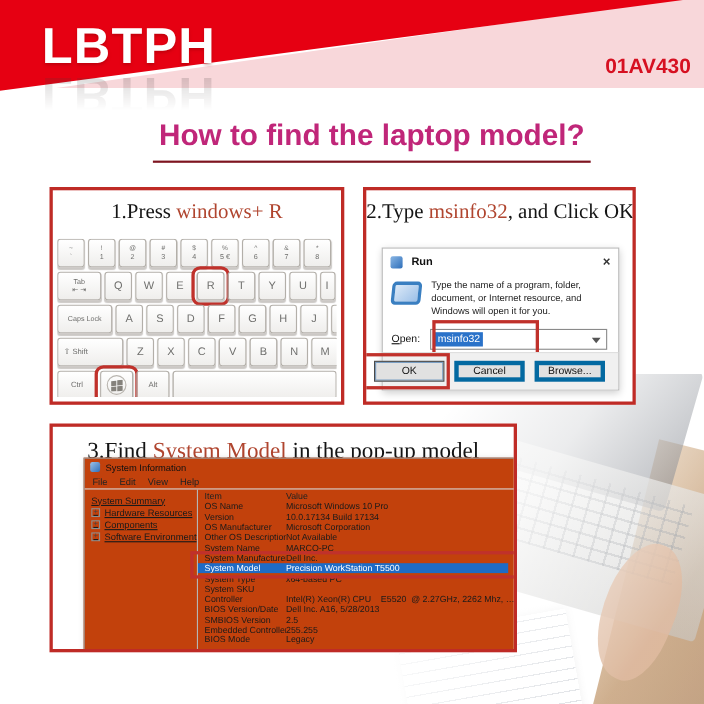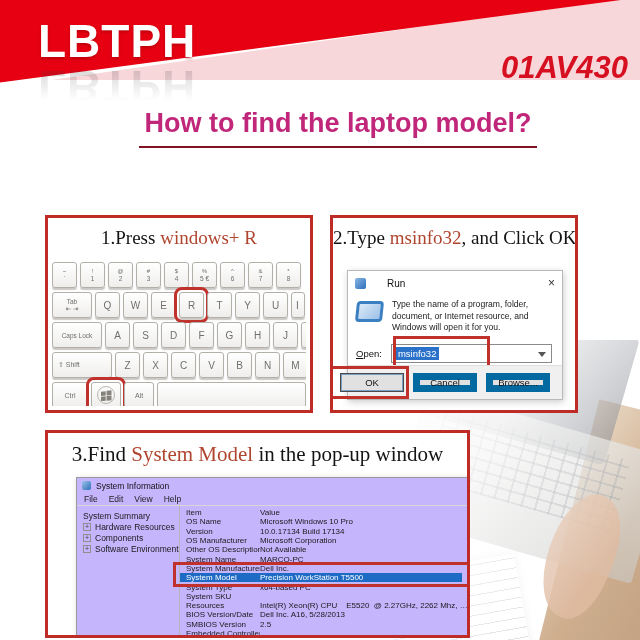--- a/index.html
+++ b/index.html
@@ -32,29 +32,29 @@
   .banner-pink{position:absolute;inset:0;background:#f8d7da;
            clip-path:polygon(95% 0,100% 0,100% 93%,8% 93%);}
   .banner-red{position:absolute;inset:0;background:#e60012;
            clip-path:polygon(0 0,97% 0,0 96%);}
   .logo{position:absolute;left:38px;top:14px;font-size:46px;font-weight:bold;color:#fff;
         letter-spacing:1px;text-shadow:0 2px 3px rgba(120,0,0,.35);}
   .logo-mirror{position:absolute;left:38px;top:60px;font-size:46px;font-weight:bold;
         color:rgba(70,60,60,.28);letter-spacing:1px;transform:scaleY(-1);filter:blur(.6px);
         -webkit-mask-image:linear-gradient(0deg,rgba(0,0,0,.9),transparent 75%);
         mask-image:linear-gradient(0deg,rgba(0,0,0,.9),transparent 75%);}
-  .product-code{position:absolute;right:12px;top:50px;font-size:31px;font-weight:bold;color:#d61021;font-style:italic;}
+  .product-code{position:absolute;right:12px;top:50px;font-size:19px;font-weight:bold;color:#d61021;}
 
   
   .page-title{position:absolute;top:108px;left:0;width:100%;text-align:center;z-index:2;padding-left:36px;}
   .page-title span{display:inline-block;font-size:27px;font-weight:bold;color:#c02679;
         padding:0 6px 7px 6px;border-bottom:2px solid #7e1420;}
 
   
-  .panel{position:absolute;background:#fff;border:3px solid #bf2b26;z-index:2;overflow:hidden;margin-top:45px;}
+  .panel{position:absolute;background:#fff;border:3px solid #bf2b26;z-index:2;overflow:hidden;}
   #panel1{left:45px;top:170px;width:268px;height:198px;}
   #panel2{left:330px;top:170px;width:248px;height:198px;}
   #panel3{left:45px;top:385px;width:425px;height:208px;}
   .step-heading{font-family:"Liberation Serif",serif;font-size:19px;color:#141414;
         text-align:center;margin-top:9px;white-space:nowrap;}
   #panel3 .step-heading{font-size:21px;}
   .hl-text{color:#b0452f;}
 
   
   .kb{position:absolute;left:4px;right:4px;top:44px;bottom:4px;overflow:hidden;}
@@ -73,21 +73,21 @@
   .k-alt{width:30px;font-size:7px;}
   .k-space{flex:1 1 auto;}
   .k-part{width:14px;overflow:hidden;justify-content:flex-start;padding-left:4px;}
   .kb-key.hl{outline:3px solid #c0312b;outline-offset:2px;}
   .win-circle{width:18px;height:18px;border:1px solid #b9b5af;border-radius:50%;
         display:flex;align-items:center;justify-content:center;}
 
   
   .run-dialog{position:absolute;left:14px;top:52px;right:12px;bottom:10px;background:#fff;
         border:1px solid #b9b9b9;box-shadow:1px 2px 7px rgba(0,0,0,.2);}
-  .rd-titlebar{height:24px;display:flex;align-items:center;padding:0 7px;gap:21px;}
+  .rd-titlebar{height:24px;display:flex;align-items:center;padding:0 7px;gap:8px;font-weight:bold;}
   .rd-title{font-size:10px;color:#111;}
   .rd-close{margin-left:auto;font-size:12px;color:#333;}
   .rd-miniicon{width:11px;height:11px;border-radius:2px;
         background:linear-gradient(135deg,#8ab6e4,#2e6fba);}
   .rd-body{display:flex;gap:9px;padding:4px 14px 0 8px;}
   .rd-bigicon{width:27px;height:21px;border:3px solid #3a7fc1;border-radius:4px;flex:0 0 auto;
         background:linear-gradient(135deg,#dce9f7,#9cc0e8);transform:skewX(-6deg);margin-top:2px;}
   .rd-desc{font-size:8.6px;line-height:1.35;color:#222;}
   .rd-open-row{position:relative;display:flex;align-items:center;margin:10px 10px 0 8px;}
   .rd-open-label{font-size:9.5px;color:#111;display:inline-block;}
@@ -96,37 +96,37 @@
         display:flex;align-items:center;padding-left:3px;position:relative;}
   .rd-combo-sel{background:#2a72c9;color:#fff;font-size:9.5px;padding:1px 3px;}
   .combo-chevron{position:absolute;right:5px;top:7px;width:0;height:0;
         border-left:4px solid transparent;border-right:4px solid transparent;border-top:5px solid #555;}
   .rd-combo-hl{position:absolute;left:37px;top:-8px;width:97px;height:33px;
         border:3px solid #c0312b;pointer-events:none;}
   .rd-footer{position:absolute;left:0;right:0;bottom:0;height:34px;background:#f0f0f0;
         border-top:1px solid #dfdfdf;display:flex;align-items:center;justify-content:flex-end;
         gap:9px;padding:0 12px;}
   .rd-btnwrap{position:relative;}
-  .rd-btn{width:64px;height:19px;background:#e1e1e1;border:7px solid #0369a1;font-size:9.5px;
+  .rd-btn{width:64px;height:19px;background:#e1e1e1;border:4px solid #0369a1;font-size:9.5px;
         color:#111;display:flex;align-items:center;justify-content:center;}
   .rd-btn.primary{border:1px solid #4a4a4a;box-shadow:inset 0 0 0 1px #7a9fc4;text-align:right;}
   .rd-ok-hl{position:absolute;left:-22px;right:-5px;top:-7px;bottom:-7px;
         border:3px solid #c0312b;pointer-events:none;}
 
   
-  .si-window{position:absolute;left:28px;top:44px;width:420px;bottom:-12px;background:#c4b5fd;
+  .si-window{position:absolute;left:28px;top:28px;width:420px;bottom:-12px;background:#c2410c;
         border:1px solid #9a9a9a;box-shadow:1px 1px 6px rgba(0,0,0,.15);}
   .si-titlebar{height:15px;display:flex;align-items:center;gap:5px;padding:0 5px;}
   .si-icon{width:9px;height:9px;border-radius:2px;background:linear-gradient(135deg,#9cc2e8,#2e6fba);}
   .si-title{font-size:8.5px;color:#111;}
   .si-menubar{height:13px;display:flex;align-items:center;gap:11px;padding:0 7px;
         border-bottom:1px solid #d6d6d6;font-size:8.5px;color:#222;}
   .si-body{position:absolute;left:0;right:0;top:28px;bottom:0;display:flex;}
   .si-tree{width:103px;border-right:1px solid #b5b5b5;padding-top:4px;font-size:8.5px;color:#1a1a1a;}
-  .si-tree-item{height:11px;display:flex;align-items:center;padding-left:6px;white-space:nowrap;}
+  .si-tree-item{height:11px;display:flex;align-items:center;padding-left:6px;white-space:nowrap;text-decoration:underline;}
   .exp{width:8px;height:8px;border:1px solid #8f8f8f;margin-right:4px;flex:0 0 auto;
         display:inline-flex;align-items:center;justify-content:center;font-size:7px;color:#444;line-height:1;}
   .exp::before{content:"+";}
   .si-list{flex:1;position:relative;padding-top:2px;font-size:8px;color:#1a1a1a;}
   .si-row{display:flex;align-items:center;height:9.3px;white-space:nowrap;}
   .si-col-item{width:80px;padding-left:6px;flex:0 0 auto;overflow:hidden;}
   .si-col-val{flex:1;overflow:hidden;}
   .si-row.header{color:#222;}
   .si-row.selected{background:#1e6bc5;color:#fff;width:282px;}
   .si-model-hl{position:absolute;left:-7px;top:56px;width:298px;height:25px;
@@ -290,21 +290,21 @@
           </div>
           <div class="rd-btnwrap">
             <div class="rd-btn u-first">Browse...</div>
           </div>
         </div>
     </div>
   </div>
 
   <div class="panel" id="panel3">
     <div class="step-heading">
-      <span>3.Find </span><span class="hl-text">System Model</span><span> in the pop-up window</span>
+      <span>3.Find </span><span class="hl-text">System Model</span><span> in the pop-up model</span>
     </div>
     <div class="si-window">
       <div class="si-titlebar">
         <span class="si-icon"></span>
         <span class="si-title">System Information</span>
       </div>
       <div class="si-menubar">
           <span>File</span>
           <span>Edit</span>
           <span>View</span>
@@ -364,33 +364,34 @@
               </div>
               <div class="si-row">
                 <span class="si-col-item">System Type</span>
                 <span class="si-col-val">x64-based PC</span>
               </div>
               <div class="si-row">
                 <span class="si-col-item">System SKU</span>
                 <span class="si-col-val"></span>
               </div>
               <div class="si-row">
-                <span class="si-col-item">Resources</span>
+                <span class="si-col-item">Controller</span>
                 <span class="si-col-val">Intel(R) Xeon(R) CPU&nbsp;&nbsp;&nbsp;&nbsp;E5520&nbsp; @ 2.27GHz, 2262 Mhz, …</span>
               </div>
               <div class="si-row">
                 <span class="si-col-item">BIOS Version/Date</span>
                 <span class="si-col-val">Dell Inc. A16, 5/28/2013</span>
               </div>
               <div class="si-row">
                 <span class="si-col-item">SMBIOS Version</span>
                 <span class="si-col-val">2.5</span>
               </div>
               <div class="si-row">
                 <span class="si-col-item">Embedded Controller Version</span>
+                <span class="si-col-val">255.255</span>
               </div>
               <div class="si-row">
                 <span class="si-col-item">BIOS Mode</span>
                 <span class="si-col-val">Legacy</span>
               </div>
             </div>
           <div class="si-model-hl"></div>
         </div>
       </div>
     </div>

